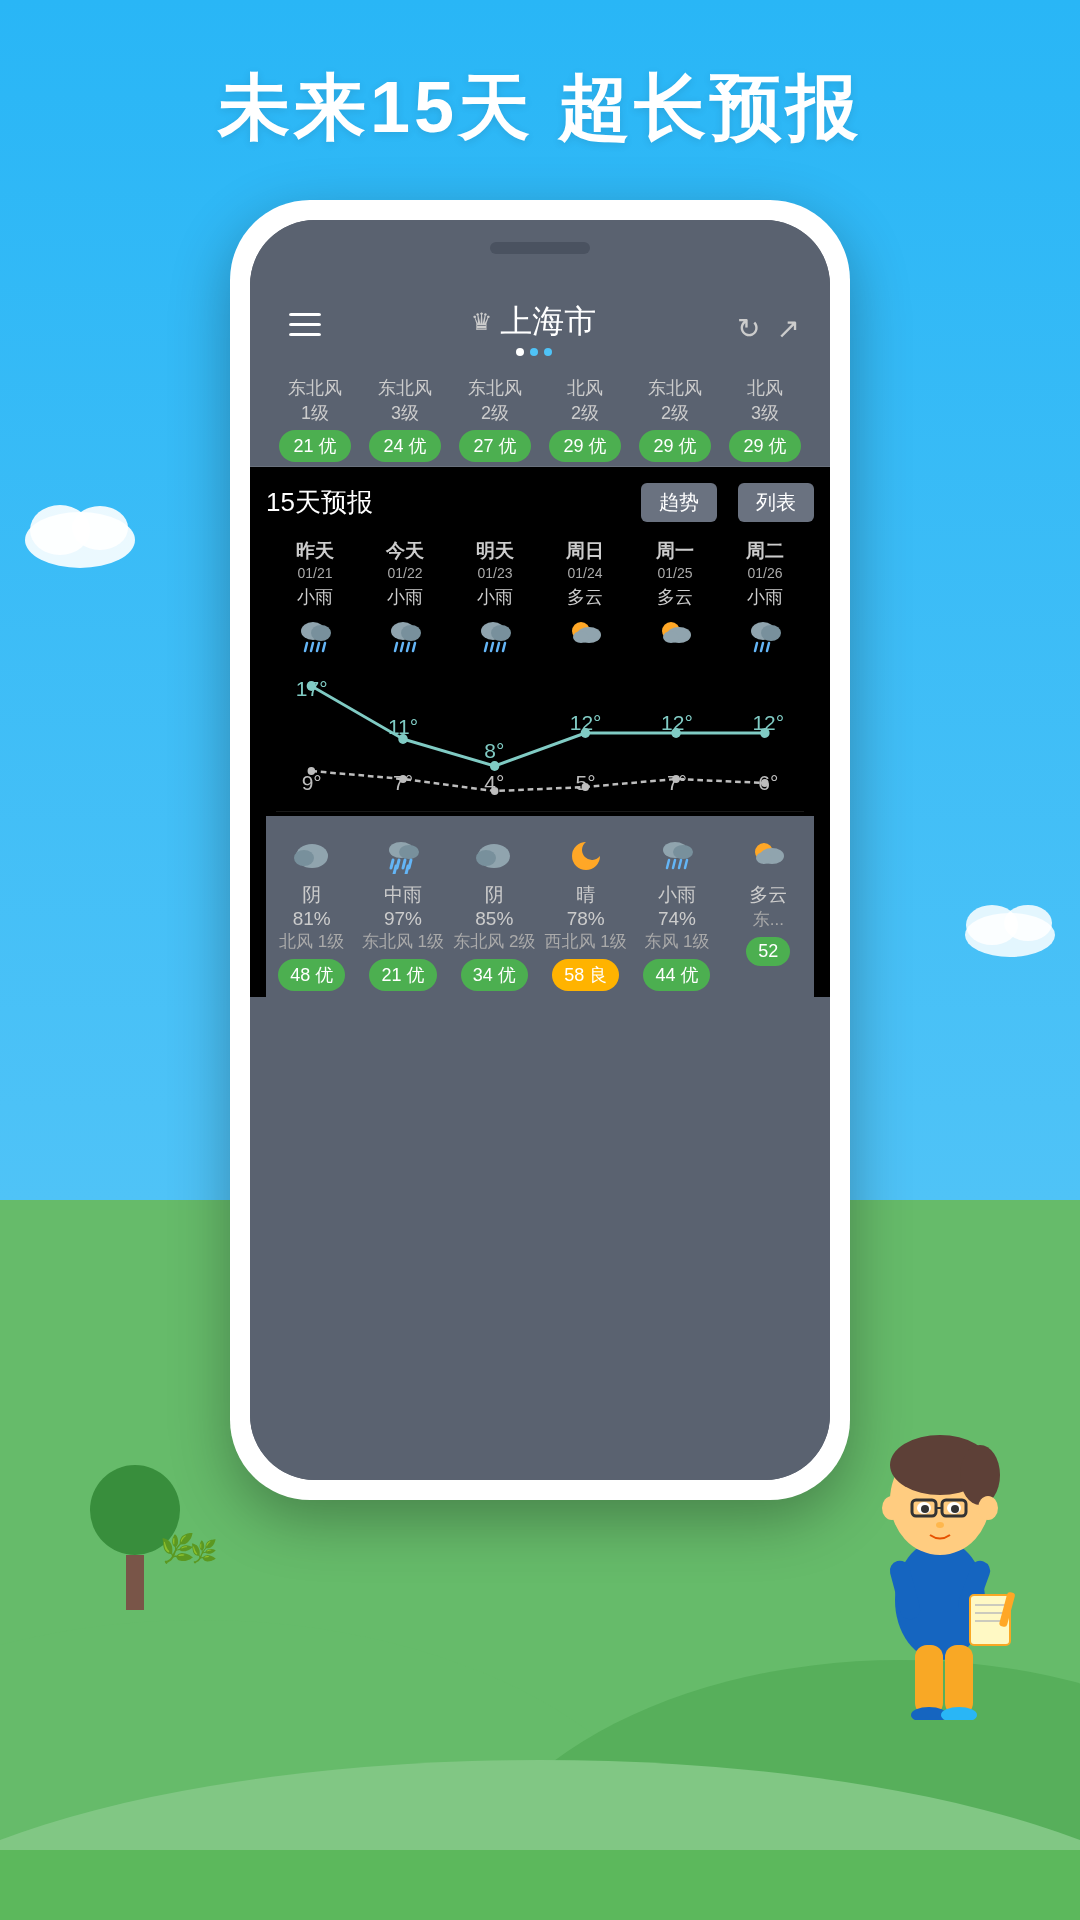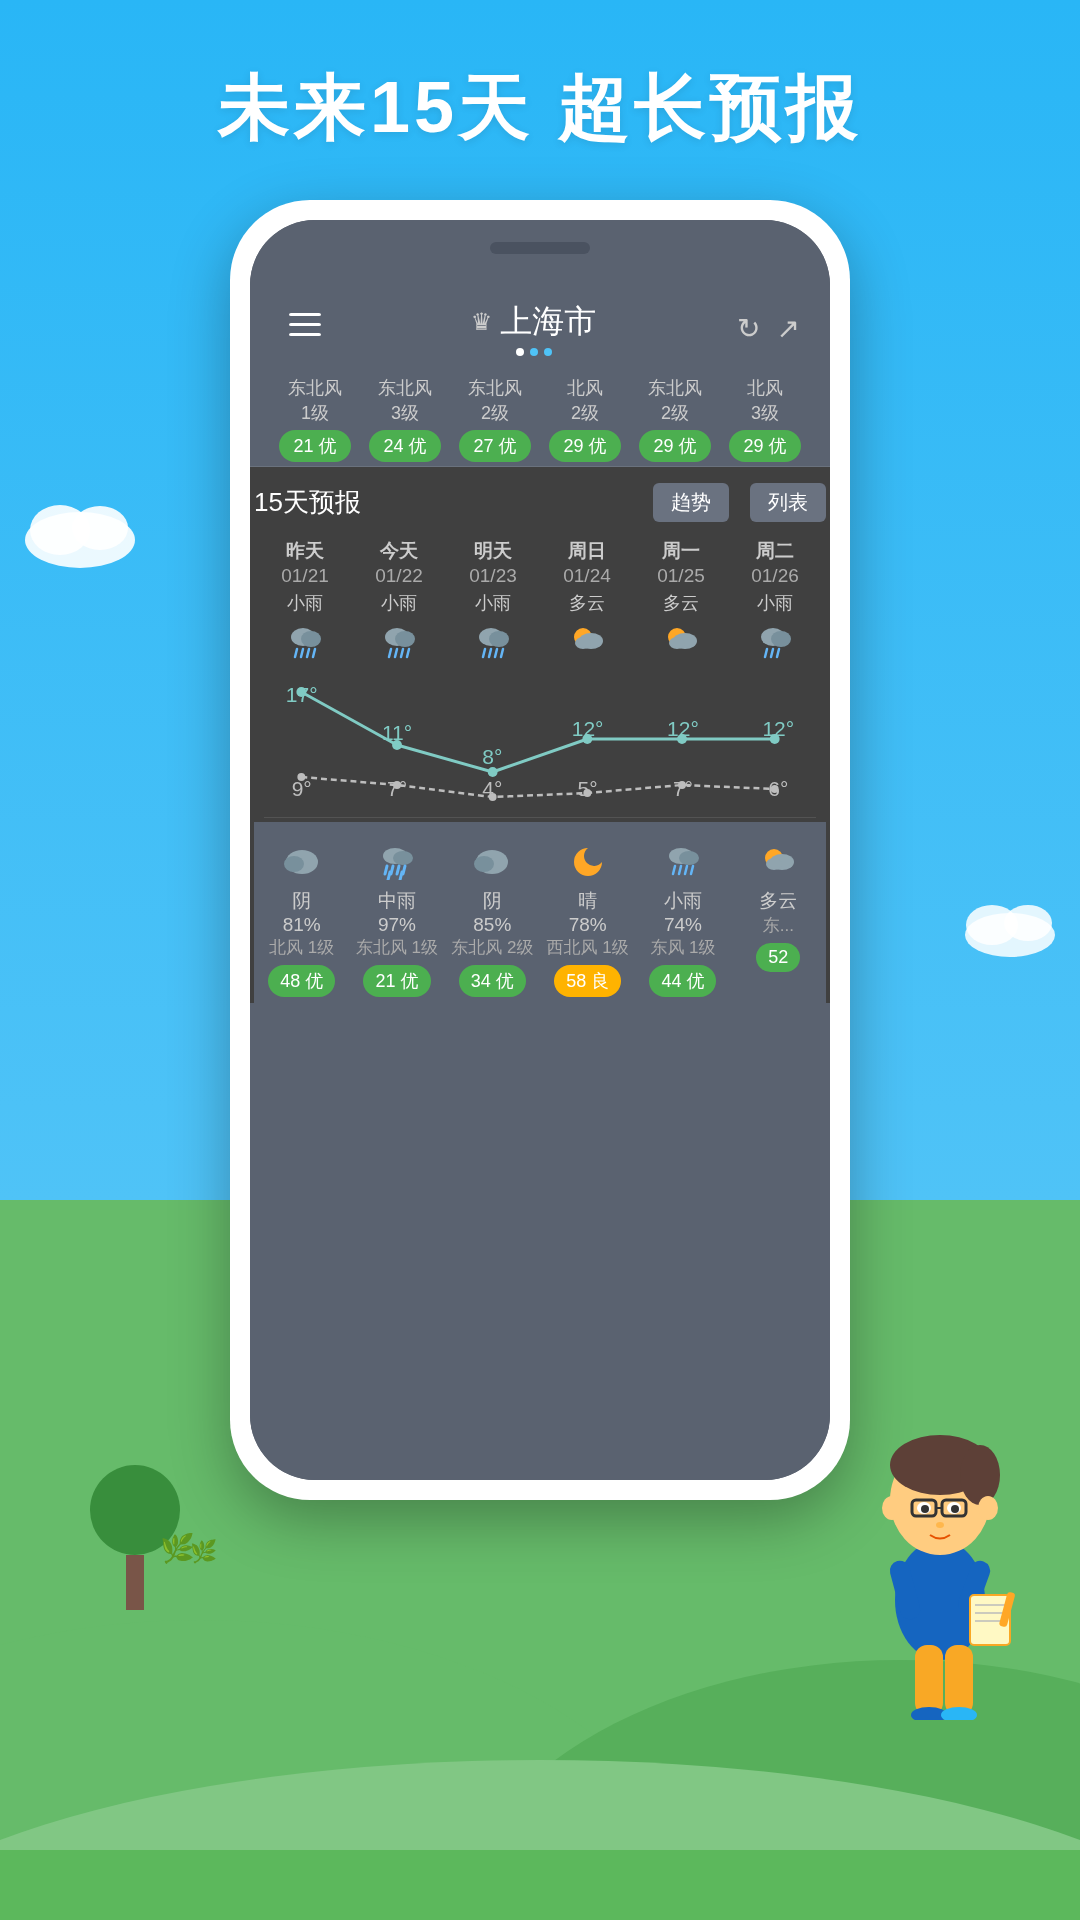--- a/index.html
+++ b/index.html
@@ -148,22 +148,22 @@
       background: #4caf50;
       color: white;
       border-radius: 20px;
       padding: 4px 14px;
       font-size: 18px;
       margin-top: 4px;
     }
 
     
     .forecast-section {
-      background: #404040;
-      padding: 16px 4px 0;
+      background: #000000;
+      padding: 16px 16px 0;
     }
 
     .forecast-header {
       display: flex;
       align-items: center;
       justify-content: space-between;
       margin-bottom: 16px;
     }
 
     .forecast-title {
@@ -198,21 +198,21 @@
     }
 
     .day-label {
       font-size: 19px;
       color: #ccc;
       line-height: 1.4;
       font-weight: bold;
     }
 
     .day-date {
-      font-size: 19px;
+      font-size: 14px;
       color: #aaa;
     }
 
     .day-condition {
       font-size: 18px;
       color: #ccc;
       margin-top: 4px;
     }
 
     

